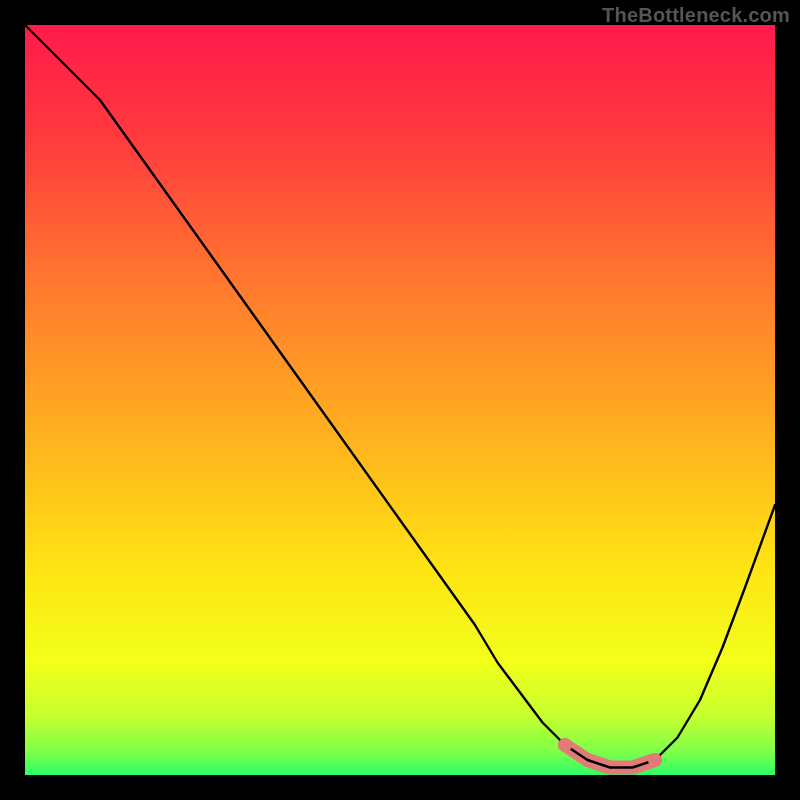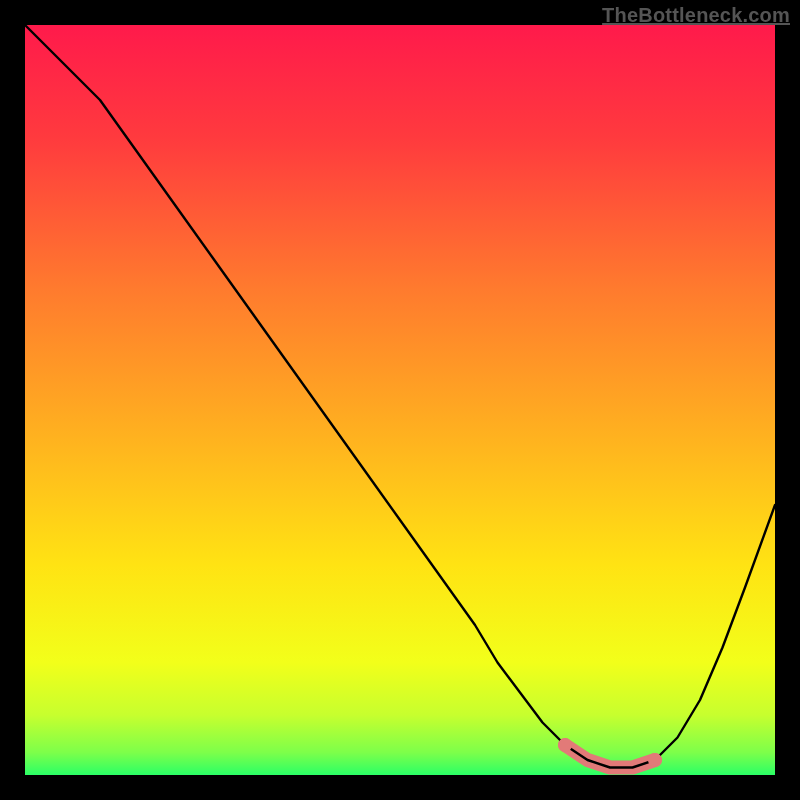--- a/index.html
+++ b/index.html
@@ -19,21 +19,20 @@
   .watermark {
     position: absolute;
     top: 4px;
     right: 10px;
     color: #555;
     font-size: 20px;
     font-weight: 600;
     letter-spacing: 0.2px;
     z-index: 5;
     user-select: none;
-    text-decoration: underline;
   }
   svg.plot {
     position: absolute;
     left: 0;
     top: 0;
     width: 800px;
     height: 800px;
     display: block;
   }
 </style>

